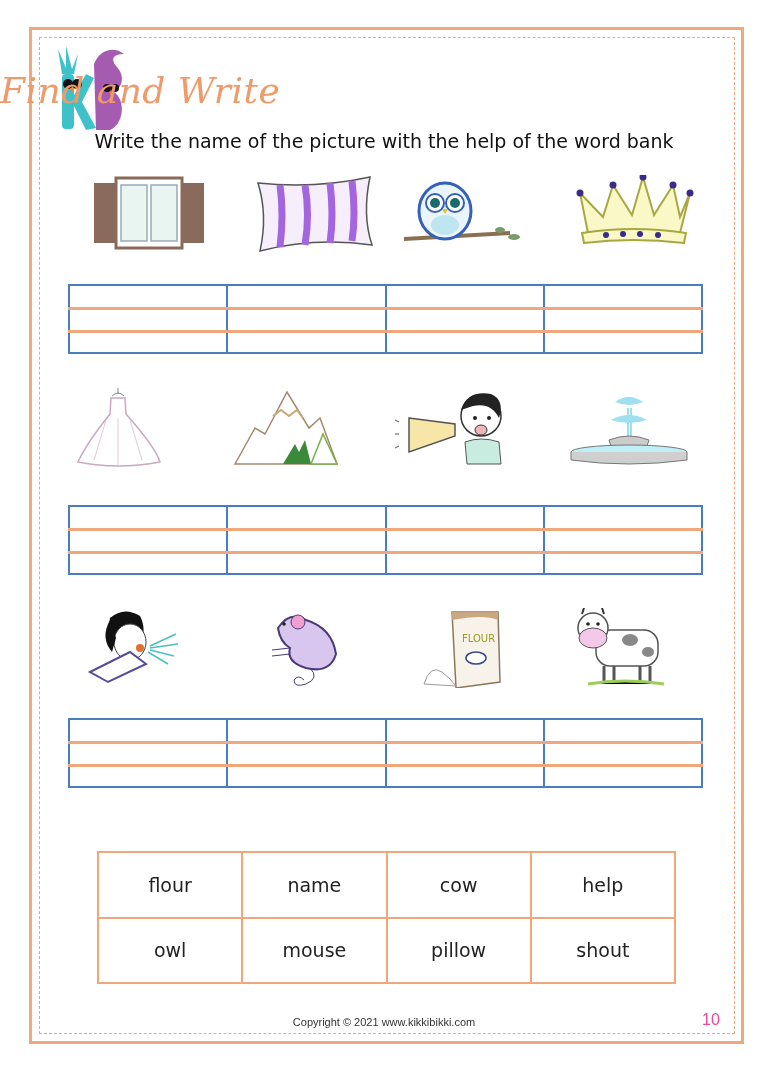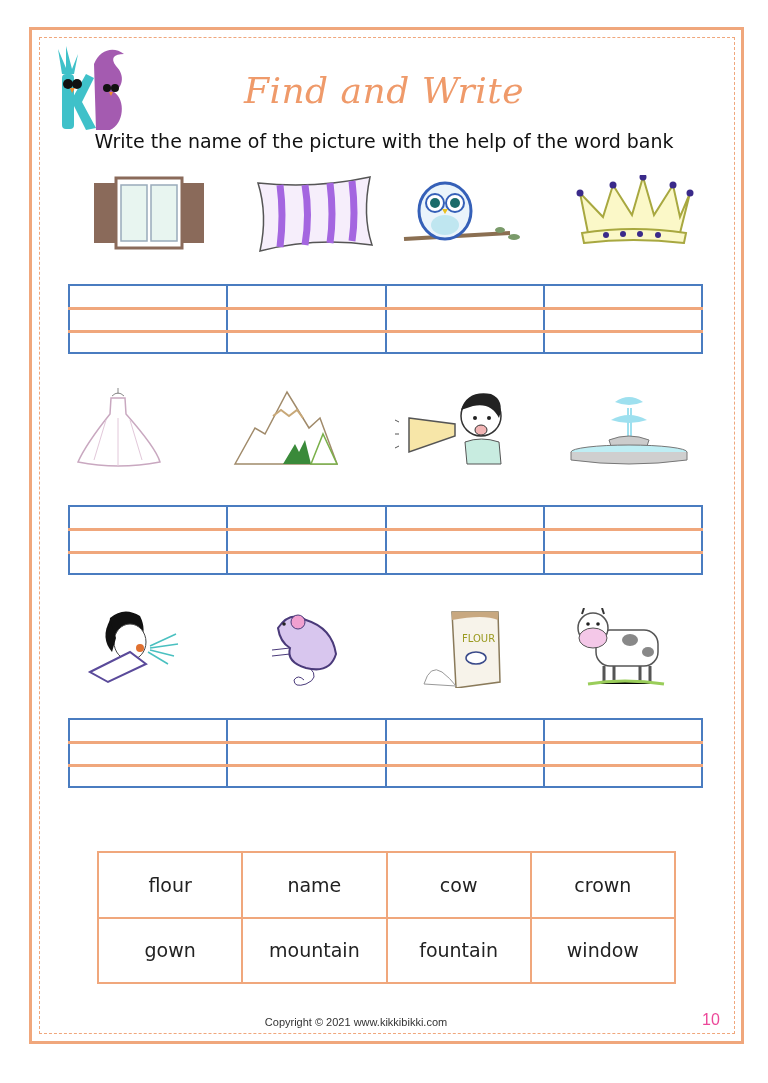--- a/index.html
+++ b/index.html
@@ -1,29 +1,29 @@
 <!DOCTYPE html>
 <html><head>
 <meta charset="utf-8">
 <style>
   html,body{margin:0;padding:0;background:#fff;}
   body{width:768px;height:1083px;position:relative;overflow:hidden;font-family:"DejaVu Sans",sans-serif;}
   .outer{position:absolute;left:29px;top:27px;width:715px;height:1017px;border:3px solid #f0a77c;box-sizing:border-box;}
   .inner{position:absolute;left:39px;top:37px;width:696px;height:997px;border:1.5px dashed #f0a77c;box-sizing:border-box;}
   .logo{position:absolute;left:52px;top:44px;width:75px;height:90px;}
-  .title{position:absolute;left:0;width:768px;top:70px;text-align:center;font-family:"DejaVu Serif",serif;font-style:italic;font-size:36px;color:#ef9a6a;letter-spacing:0.5px;}
+  .title{position:absolute;left:0;width:768px;top:70px;font-family:"DejaVu Serif",serif;font-style:italic;font-size:36px;color:#ef9a6a;letter-spacing:0.5px;}
   .subtitle{position:absolute;left:0;width:768px;top:130px;text-align:center;font-size:19px;color:#111;}
   .pic{position:absolute;width:130px;height:80px;}
   .lines{position:absolute;left:68px;width:635px;height:70px;border:2.5px solid #4a7cc0;box-sizing:border-box;display:flex;}
   .lines .cell{flex:1;border-right:2.5px solid #4a7cc0;position:relative;}
   .lines .cell:last-child{border-right:none;}
   .lines .ol{position:absolute;left:-2px;right:-2px;height:2.5px;background:#f0a77c;}
   .bank{position:absolute;left:97px;top:851px;width:579px;height:133px;border-collapse:collapse;}
   .bank td{border:2.5px solid #f0a77c;text-align:center;font-size:19px;color:#222;width:25%;height:44px;}
-  .copyright{position:absolute;left:0;width:712px;top:1016px;text-align:center;font-size:11px;color:#333;font-family:"Liberation Sans",sans-serif;}
+  .copyright{position:absolute;left:0;width:768px;top:1016px;text-align:center;font-size:11px;color:#333;font-family:"Liberation Sans",sans-serif;}
   .pagenum{position:absolute;left:702px;top:1011px;font-size:16px;color:#ec4899;font-family:"Liberation Sans",sans-serif;}
 </style>
 </head>
 <body>
 
 <div class="outer"></div>
 <div class="inner"></div>
 
 <svg class="logo" viewBox="0 0 75 90">
   <path d="M10 30 L6 5 L14 24 L14 2 L20 25 L26 10 L22 30 Z" fill="#3fc1c9"></path>
@@ -198,25 +198,25 @@
       <div class="ol" style="top:44px"></div>
     </div>
 </div>
 
 <table class="bank">
   <tbody>
       <tr>
     <td>flour</td>
     <td>name</td>
     <td>cow</td>
-    <td>crown</td>
+    <td>help</td>
   </tr>
   <tr>
-    <td>gown</td>
-    <td>mountain</td>
-    <td>fountain</td>
-    <td>window</td>
+    <td>owl</td>
+    <td>mouse</td>
+    <td>pillow</td>
+    <td>shout</td>
   </tr>
 </tbody>
   </table>
 
 <div class="copyright">Copyright © 2021 www.kikkibikki.com</div>
 <div class="pagenum">10</div>
 
 </body></html>

